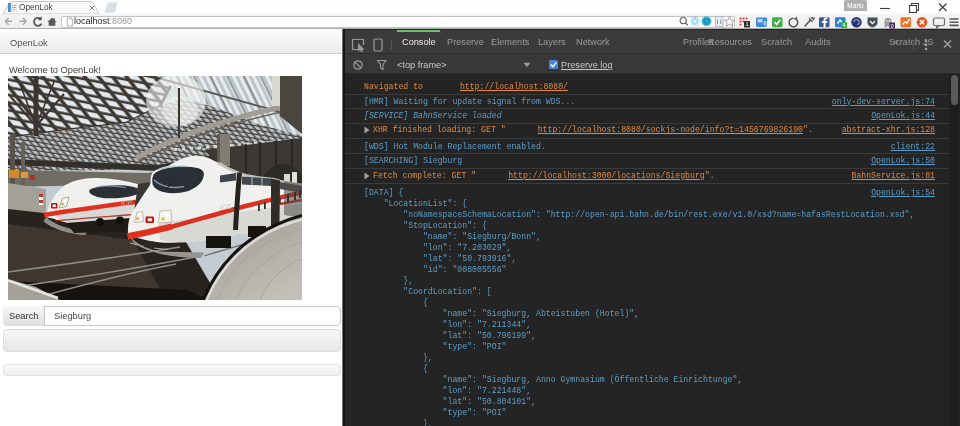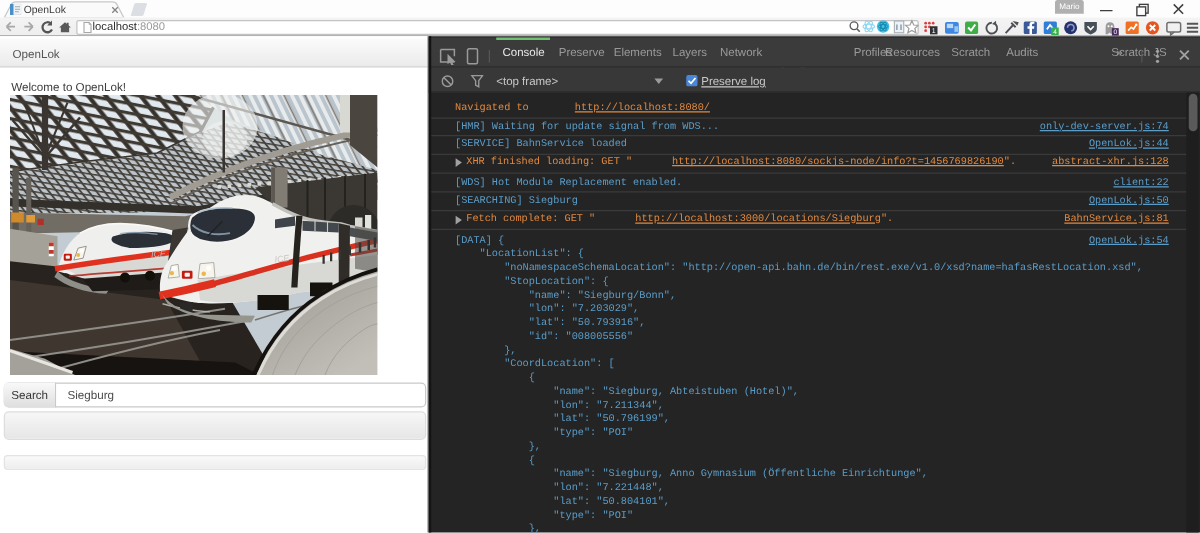--- a/index.html
+++ b/index.html
@@ -424,21 +424,21 @@
 <div class="sep" style="top:137.9px;"></div>
 <div class="sep" style="top:153.1px;"></div>
 <div class="sep" style="top:167.7px;"></div>
 <div class="sep" style="top:182.5px;"></div>
 
 <div class="abs cmsg mono orange" style="top:80.5px;">Navigated to <span class="lnk">http://localhost:8080/</span></div>
 
 <div class="abs cmsg mono blue" style="top:95.5px;">[HMR] Waiting for update signal from WDS...</div>
 <div class="srcline mono blue lnk" style="top:95.5px;">only-dev-server.js:74</div>
 
-<div class="abs cmsg mono blue" style="top:109.8px;">[SERVICE] BahnService loaded</div>
+<div class="abs cmsg mono blue" style="top:109.8px;font-style:italic;">[SERVICE] BahnService loaded</div>
 <div class="srcline mono blue lnk" style="top:109.8px;">OpenLok.js:44</div>
 
 <svg class="abs" style="left:364px;top:126px;" width="6" height="8" viewBox="0 0 6 8">
     <path d="M0.5 0.5 L5.5 4 L0.5 7.5 Z" fill="#a0a0a0"></path>
   </svg>
 <div class="abs mono orange" style="left:373px;top:124.3px;">XHR finished loading: GET "<span class="lnk">http://localhost:8080/sockjs-node/info?t=1456769826190</span>".</div>
 <div class="srcline mono orange lnk" style="top:124.3px;">abstract-xhr.js:128</div>
 
 <div class="abs cmsg mono blue" style="top:140.5px;">[WDS] Hot Module Replacement enabled.</div>
 <div class="srcline mono blue lnk" style="top:140.5px;">client:22</div>

